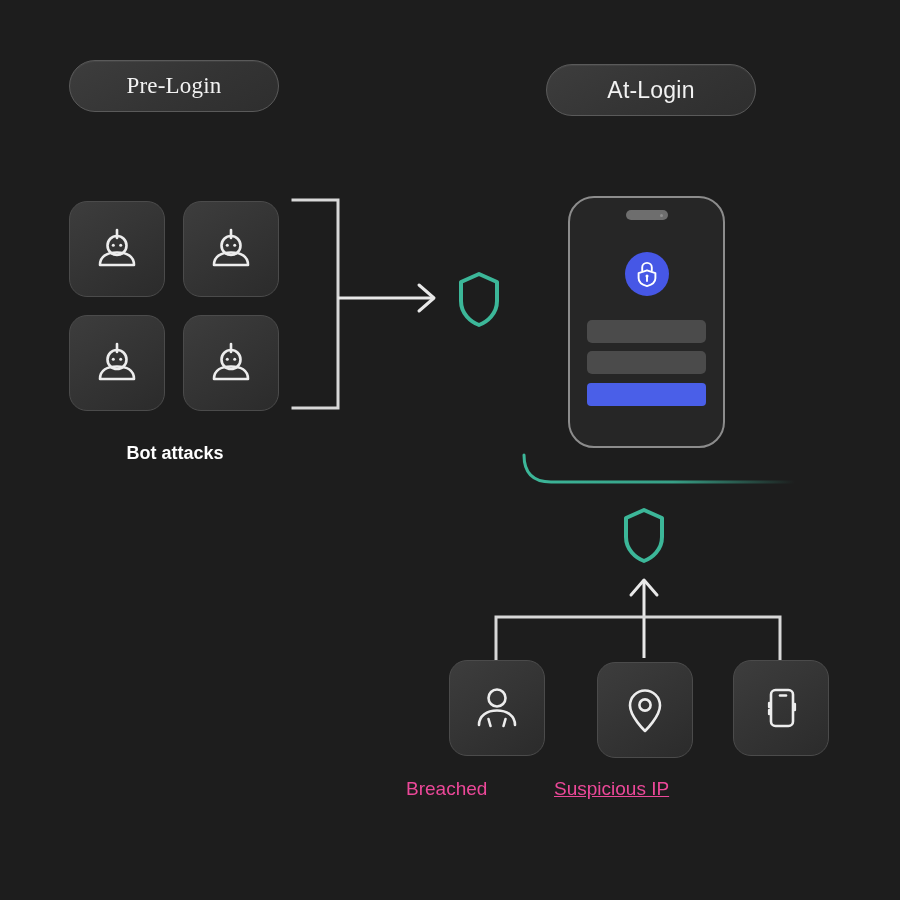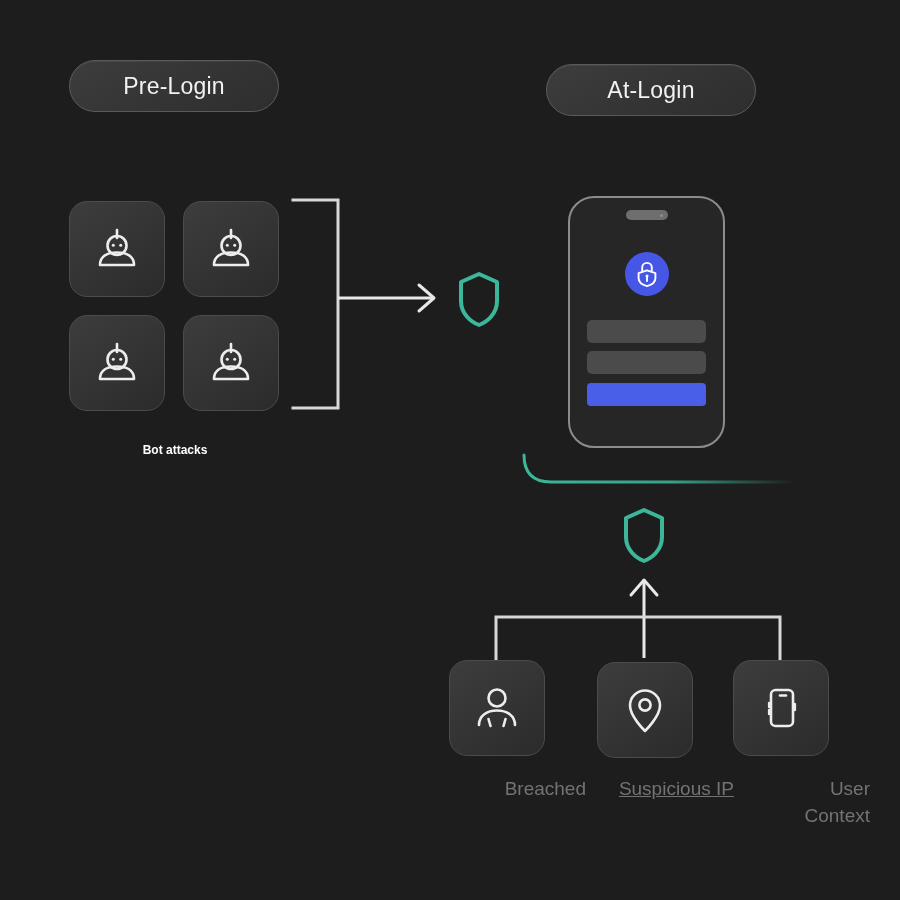--- a/index.html
+++ b/index.html
@@ -26,21 +26,21 @@
     border: 1px solid #5a5a5a;
     background: linear-gradient(150deg, #3d3d3d 0%, #343434 55%, #2e2e2e 100%);
     color: #f2f2f2;
     font-size: 23px;
     letter-spacing: .2px;
     display: flex;
     align-items: center;
     justify-content: center;
     box-shadow: 0 1px 0 rgba(255,255,255,.05) inset;
   }
-  #pill-pre   { left: 69px;  top: 60px; width: 208px; }
+  #pill-pre   { left: 69px;  top: 60px; width: 208px; font-family: Liberation Serif, serif; }
   #pill-at    { left: 546px; top: 64px; width: 208px; }
 
   
   .tile {
     position: absolute;
     border-radius: 18px;
     border: 1px solid #4b4b4b;
     background: linear-gradient(145deg, #3d3d3d 0%, #343434 50%, #2b2b2b 100%);
     display: flex;
     align-items: center;
@@ -57,33 +57,33 @@
 
   
   #sig-0 { left: 449px; top: 660px; width: 94px; height: 94px; }
   #sig-1 { left: 597px; top: 662px; width: 94px; height: 94px; }
   #sig-2 { left: 733px; top: 660px; width: 94px; height: 94px; }
 
   
   .caption {
     position: absolute;
     color: #ffffff;
-    font-size: 12px;
+    font-size: 18px;
     font-weight: bold;
     text-align: center;
     white-space: nowrap;
   }
   #cap-bots { left: 45px; top: 443px; width: 260px; }
 
   .sig-caption {
     position: absolute;
-    color: #737373;
+    color: #ec4899;
     font-size: 19px;
     line-height: 27px;
-    text-align: right;
+    text-align: left;
   }
   #cap-0 { left: 406px; top: 775px; width: 180px; }
   #cap-1 { left: 554px; top: 775px; width: 180px; text-decoration: underline; }
   #cap-2 { left: 690px; top: 775px; width: 180px; }
 
   
   #phone {
     position: absolute;
     left: 568px;
     top: 196px;
@@ -314,18 +314,14 @@
   </div>
 
   <div class="sig-caption" id="cap-0">
     <div>Breached</div>
   </div>
 
   <div class="sig-caption" id="cap-1">
     <div>Suspicious IP</div>
   </div>
 
-  <div class="sig-caption" id="cap-2">
-    <div>User</div>
-    <div>Context</div>
-  </div>
 
 </div>
 
 </body></html>

